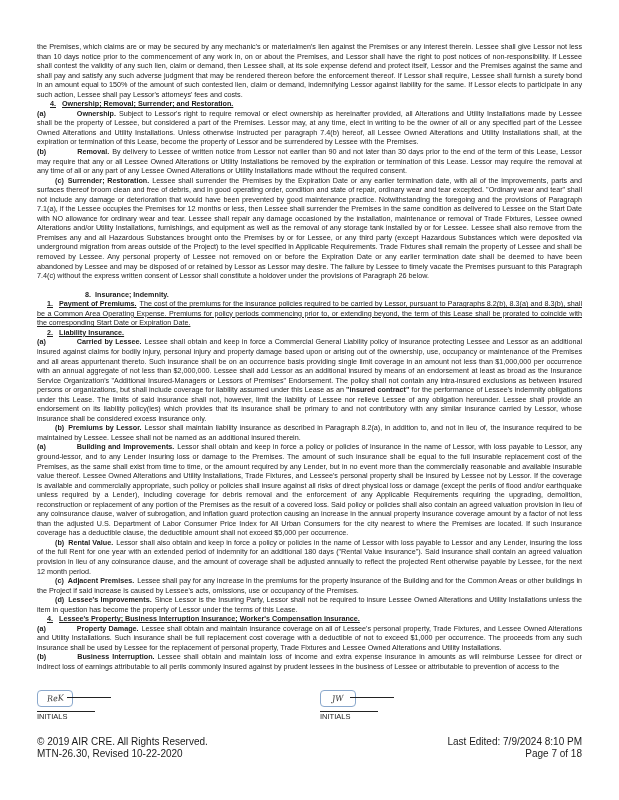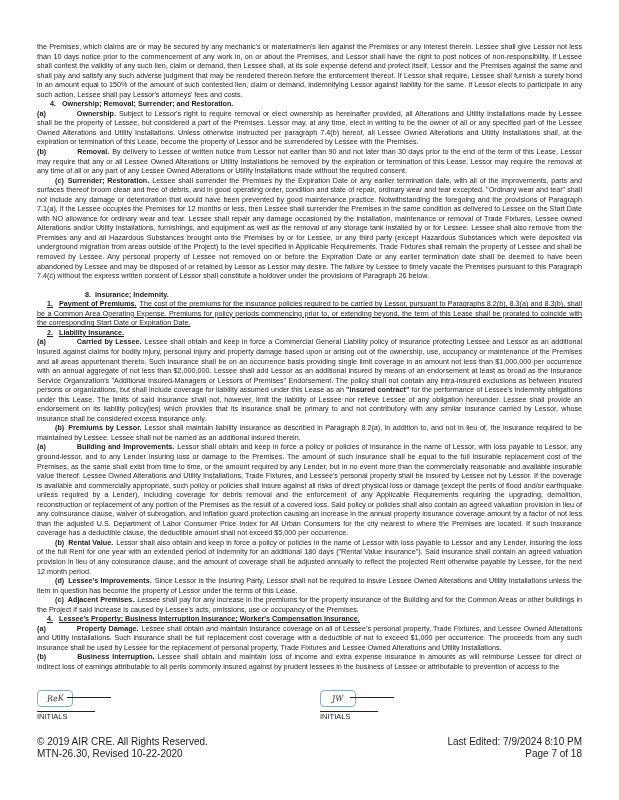--- a/index.html
+++ b/index.html
@@ -7,21 +7,21 @@
         font-family:"Liberation Sans",sans-serif;color:#1c1c1c;overflow:hidden;margin:0 auto;}
   .content{position:absolute;left:37px;right:37px;top:42px;}
   p{margin:0;text-align:justify;font-size:7.2px;line-height:9.55px;}
   .lbl,.hd{font-weight:bold;}
   .hd{padding-right:3px;}
   .tab{display:inline-block;width:31px;}
   .gap{display:inline-block;width:6px;}
   .gap4{display:inline-block;width:4px;}
   .runin{text-indent:18px;}
   .subnum{text-indent:10px;text-decoration:underline;}
-  .sec4{text-indent:13px;}
+  .sec4{text-indent:13px;text-decoration:underline;}
   .sec8{margin-top:9px;padding-left:48px;}
 
   .footer{position:absolute;left:37px;right:37px;top:690px;}
   .stamps{position:relative;height:46px;}
   .stamp{position:absolute;top:0;width:140px;}
   .stamp-left{left:0;}
   .stamp-right{left:283px;}
   .stamp-top{display:flex;align-items:center;}
   .stamp-box{display:inline-flex;align-items:center;justify-content:center;
              width:34px;height:15px;border:1px solid #8aa8cc;border-radius:4px;background:#fff;}
@@ -56,23 +56,23 @@
 
     <p><span class="lbl">(a)</span><span class="tab"></span><span class="hd">Carried by Lessee.</span><span>Lessee shall obtain and keep in force a Commercial General Liability policy of insurance protecting Lessee and Lessor as an additional insured against claims for bodily injury, personal injury and property damage based upon or arising out of the ownership, use, occupancy or maintenance of the Premises and all areas appurtenant thereto.  Such insurance shall be on an occurrence basis providing single limit coverage in an amount not less than $1,000,000 per occurrence with an annual aggregate of not less than $2,000,000.  Lessee shall add Lessor as an additional insured by means of an endorsement at least as broad as the Insurance Service Organization's "Additional Insured-Managers or Lessors of Premises" Endorsement.  The policy shall not contain any intra-insured exclusions as between insured persons or organizations, but shall include coverage for liability assumed under this Lease as an </span><span class="lbl">"insured contract"</span><span> for the performance of Lessee's indemnity obligations under this Lease.  The limits of said insurance shall not, however, limit the liability of Lessee nor relieve Lessee of any obligation hereunder.  Lessee shall provide an endorsement on its liability policy(ies) which provides that its insurance shall be primary to and not contributory with any similar insurance carried by Lessor, whose insurance shall be considered excess insurance only.</span></p>
 
     <p class="runin"><span class="lbl">(b)</span><span class="gap4"></span><span class="hd">Premiums by Lessor.</span><span>Lessor shall maintain liability insurance as described in Paragraph 8.2(a), in addition to, and not in lieu of, the insurance required to be maintained by Lessee.  Lessee shall not be named as an additional insured therein.</span></p>
 
 
     <p><span class="lbl">(a)</span><span class="tab"></span><span class="hd">Building and Improvements.</span><span>Lessor shall obtain and keep in force a policy or policies of insurance in the name of Lessor, with loss payable to Lessor, any ground-lessor, and to any Lender insuring loss or damage to the Premises.  The amount of such insurance shall be equal to the full insurable replacement cost of the Premises, as the same shall exist from time to time, or the amount required by any Lender, but in no event more than the commercially reasonable and available insurable value thereof.  Lessee Owned Alterations and Utility Installations, Trade Fixtures, and Lessee's personal property shall be insured by Lessee not by Lessor.  If the coverage is available and commercially appropriate, such policy or policies shall insure against all risks of direct physical loss or damage (except the perils of flood and/or earthquake unless required by a Lender), including coverage for debris removal and the enforcement of any Applicable Requirements requiring the upgrading, demolition, reconstruction or replacement of any portion of the Premises as the result of a covered loss.  Said policy or policies shall also contain an agreed valuation provision in lieu of any coinsurance clause, waiver of subrogation, and inflation guard protection causing an increase in the annual property insurance coverage amount by a factor of not less than the adjusted U.S. Department of Labor Consumer Price Index for All Urban Consumers for the city nearest to where the Premises are located.  If such insurance coverage has a deductible clause, the deductible amount shall not exceed $5,000 per occurrence.</span></p>
 
     <p class="runin"><span class="lbl">(b)</span><span class="gap4"></span><span class="hd">Rental Value.</span><span>Lessor shall also obtain and keep in force a policy or policies in the name of Lessor with loss payable to Lessor and any Lender, insuring the loss of the full Rent for one year with an extended period of indemnity for an additional 180 days ("Rental Value insurance").  Said insurance shall contain an agreed valuation provision in lieu of any coinsurance clause, and the amount of coverage shall be adjusted annually to reflect the projected Rent otherwise payable by Lessee, for the next 12 month period.</span></p>
 
+    <p class="runin"><span class="lbl">(c)</span><span class="gap4"></span><span class="hd">Adjacent Premises.</span><span>Lessee shall pay for any increase in the premiums for the property insurance of the Building and for the Common Areas or other buildings in the Project if said increase is caused by Lessee's acts, omissions, use or occupancy of the Premises.</span></p>
+
     <p class="runin"><span class="lbl">(d)</span><span class="gap4"></span><span class="hd">Lessee's Improvements.</span><span>Since Lessor is the Insuring Party, Lessor shall not be required to insure Lessee Owned Alterations and Utility Installations unless the item in question has become the property of Lessor under the terms of this Lease.</span></p>
-
-    <p class="runin"><span class="lbl">(c)</span><span class="gap4"></span><span class="hd">Adjacent Premises.</span><span>Lessee shall pay for any increase in the premiums for the property insurance of the Building and for the Common Areas or other buildings in the Project if said increase is caused by Lessee's acts, omissions, use or occupancy of the Premises.</span></p>
 
     <p class="subnum"><span class="lbl">4.</span><span class="gap"></span><span class="hd">Lessee's Property; Business Interruption Insurance; Worker's Compensation Insurance.</span></p>
 
     <p><span class="lbl">(a)</span><span class="tab"></span><span class="hd">Property Damage.</span><span>Lessee shall obtain and maintain insurance coverage on all of Lessee's personal property, Trade Fixtures, and Lessee Owned Alterations and Utility Installations.  Such insurance shall be full replacement cost coverage with a deductible of not to exceed $1,000 per occurrence.  The proceeds from any such insurance shall be used by Lessee for the replacement of personal property, Trade Fixtures and Lessee Owned Alterations and Utility Installations.</span></p>
 
     <p><span class="lbl">(b)</span><span class="tab"></span><span class="hd">Business Interruption.</span><span>Lessee shall obtain and maintain loss of income and extra expense insurance in amounts as will reimburse Lessee for direct or indirect loss of earnings attributable to all perils commonly insured against by prudent lessees in the business of Lessee or attributable to prevention of access to the</span></p>
 
   </div>
 
   <div class="footer">

